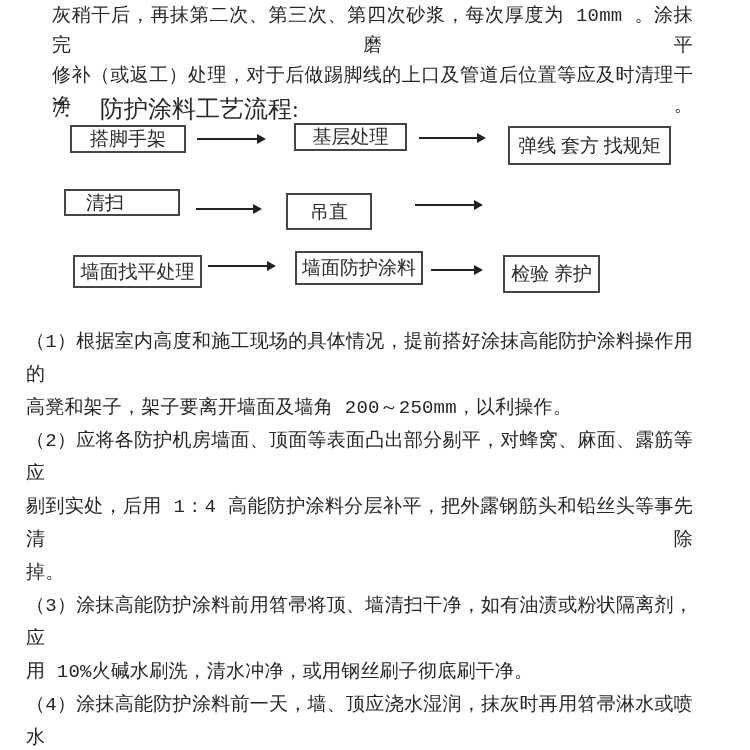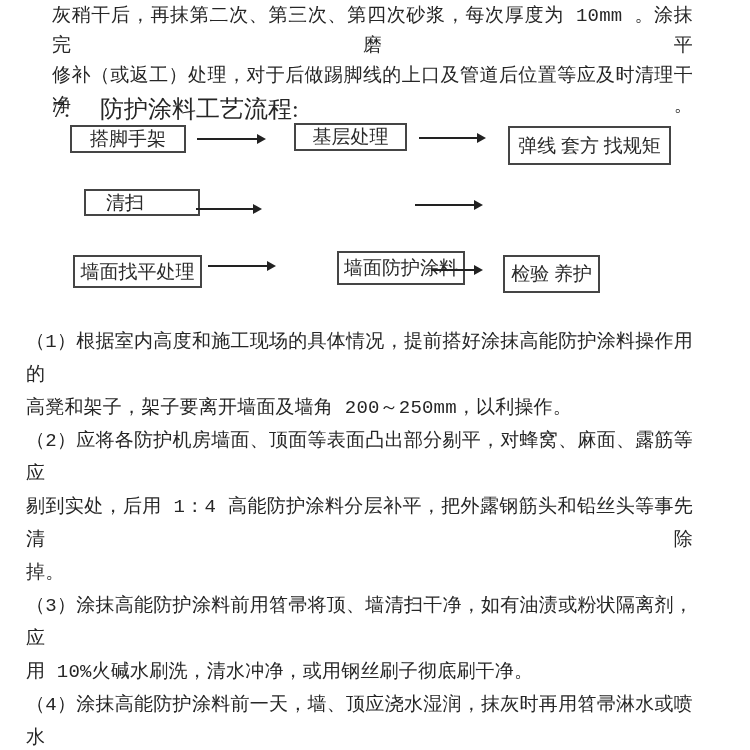--- a/index.html
+++ b/index.html
@@ -85,27 +85,28 @@
   <div class="heading">7.     防护涂料工艺流程:</div>
 
   <div class="flowchart">
 
     <div class="fbox" style="left:70px; top:125px; width:116px; height:28px;">搭脚手架</div>
     <div class="farrow" style="left:197px; top:138px; width:60px;"></div>
     <div class="fbox" style="left:294px; top:123px; width:113px; height:28px;">基层处理</div>
     <div class="farrow" style="left:419px; top:137px; width:58px;"></div>
     <div class="fbox" style="left:508px; top:126px; width:163px; height:39px;">弹线 套方 找规矩</div>
 
-    <div class="fbox left-text" style="left:64px; top:189px; width:116px; height:27px;margin-left:20px;">清扫</div>
+    <div class="fbox left-text" style="left:64px; top:189px; width:116px; height:27px;">清扫</div>
     <div class="farrow" style="left:196px; top:208px; width:57px;"></div>
+    <div class="fbox" style="left:286px; top:193px; width:86px; height:37px;">吊直</div>
     <div class="farrow" style="left:415px; top:204px; width:59px;"></div>
 
     <div class="fbox" style="left:73px; top:255px; width:129px; height:33px;">墙面找平处理</div>
     <div class="farrow" style="left:208px; top:265px; width:59px;"></div>
-    <div class="fbox" style="left:295px; top:251px; width:128px; height:34px;margin-left:42px;">墙面防护涂料</div>
+    <div class="fbox" style="left:295px; top:251px; width:128px; height:34px;">墙面防护涂料</div>
     <div class="farrow" style="left:431px; top:269px; width:43px;"></div>
     <div class="fbox" style="left:503px; top:255px; width:97px; height:38px;">检验 养护</div>
   </div>
 
   <div class="paras">
     <div class="textline jfull">（1）根据室内高度和施工现场的具体情况，提前搭好涂抹高能防护涂料操作用的</div>
     <div class="textline eline">高凳和架子，架子要离开墙面及墙角 200～250mm，以利操作。</div>
     <div class="textline jfull">（2）应将各防护机房墙面、顶面等表面凸出部分剔平，对蜂窝、麻面、露筋等应</div>
     <div class="textline jfull">剔到实处，后用 1：4 高能防护涂料分层补平，把外露钢筋头和铅丝头等事先清除</div>
     <div class="textline eline">掉。</div>

